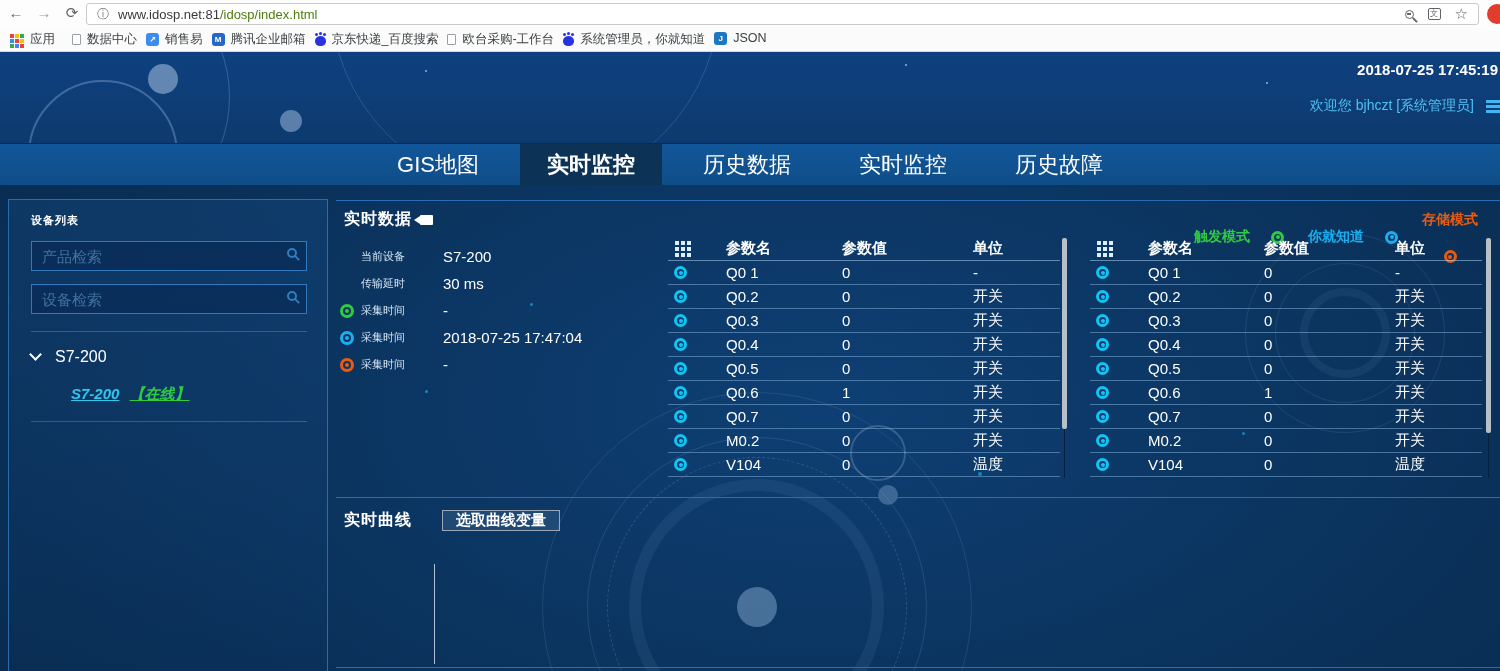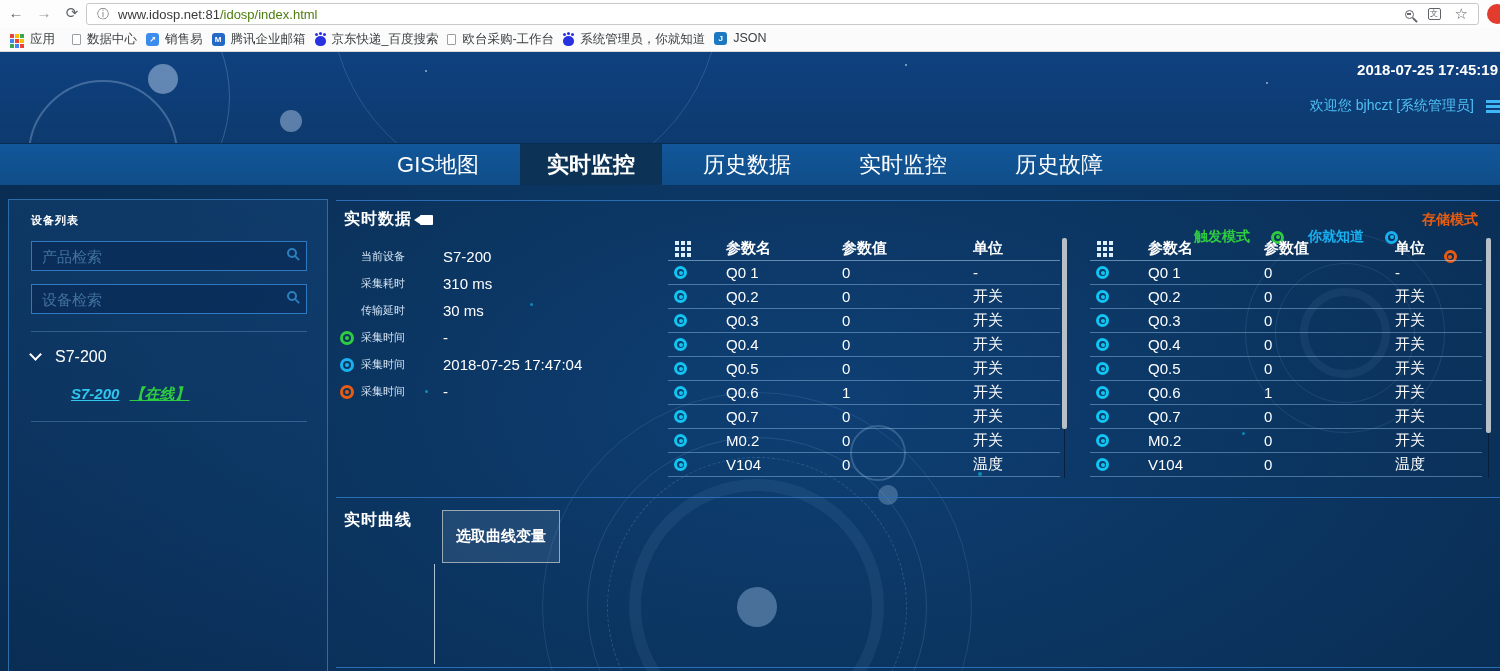--- a/index.html
+++ b/index.html
@@ -89,21 +89,21 @@
   .row-t{color:#12c4f2;cursor:pointer}
 
   .vscroll{position:absolute;width:5px}
   .vscroll .thumb{position:absolute;left:0;width:5px;background:#b7c0c8;border-radius:2px;cursor:pointer}
   .vscroll .track{position:absolute;left:2px;width:1px;background:rgba(8,30,58,.9)}
 
   
   .panel-curve{position:absolute;left:336px;right:0;top:312px;height:171px;border-top:1px solid #2a6db4;border-bottom:1px solid #2a6db4;z-index:2}
   .curve-head{position:absolute;left:8px;top:12px;display:flex;align-items:flex-start;gap:30px}
   .curve-title{color:#fff;font-weight:bold;font-size:16px;letter-spacing:1px}
-  .curve-btn{padding:16px 13px;background:rgba(130,160,195,.18);border:1px solid #9aa8b6;color:#fff;font-weight:bold;font-size:15px;cursor:pointer;font-family:Liberation Mono, monospace}
+  .curve-btn{padding:0 13px;background:rgba(130,160,195,.18);border:1px solid #9aa8b6;color:#fff;font-weight:bold;font-size:15px;cursor:pointer;font-family:Liberation Mono, monospace}
   .axis{position:absolute;left:98px;top:66px;bottom:3px;width:1px;background:rgba(215,228,240,.8)}
 </style>
 </head>
 <body>
 
 <div id="root">
 
   <div class="browser-top">
     <div class="nav-btn" style="left:6px">←</div>
     <div class="nav-btn fwd" style="left:34px">→</div>
@@ -239,25 +239,20 @@
           </span>
         </div>
       <div class="info" id="info-block">
           <div class="info-row">
             <span class="info-ic"></span>
             <span class="info-label">当前设备</span>
             <span class="info-value">S7-200</span>
           </div>
           <div class="info-row">
             <span class="info-ic"></span>
-            <span class="info-label">采集耗时</span>
-            <span class="info-value">310 ms</span>
-          </div>
-          <div class="info-row">
-            <span class="info-ic"></span>
             <span class="info-label">传输延时</span>
             <span class="info-value">30 ms</span>
           </div>
           <div class="info-row">
             <span class="info-ic">
               <span class="ticon" style="color: rgb(46, 204, 64); width: 14px; height: 14px;"></span>
             </span>
             <span class="info-label">采集时间</span>
             <span class="info-value">-</span>
           </div>

